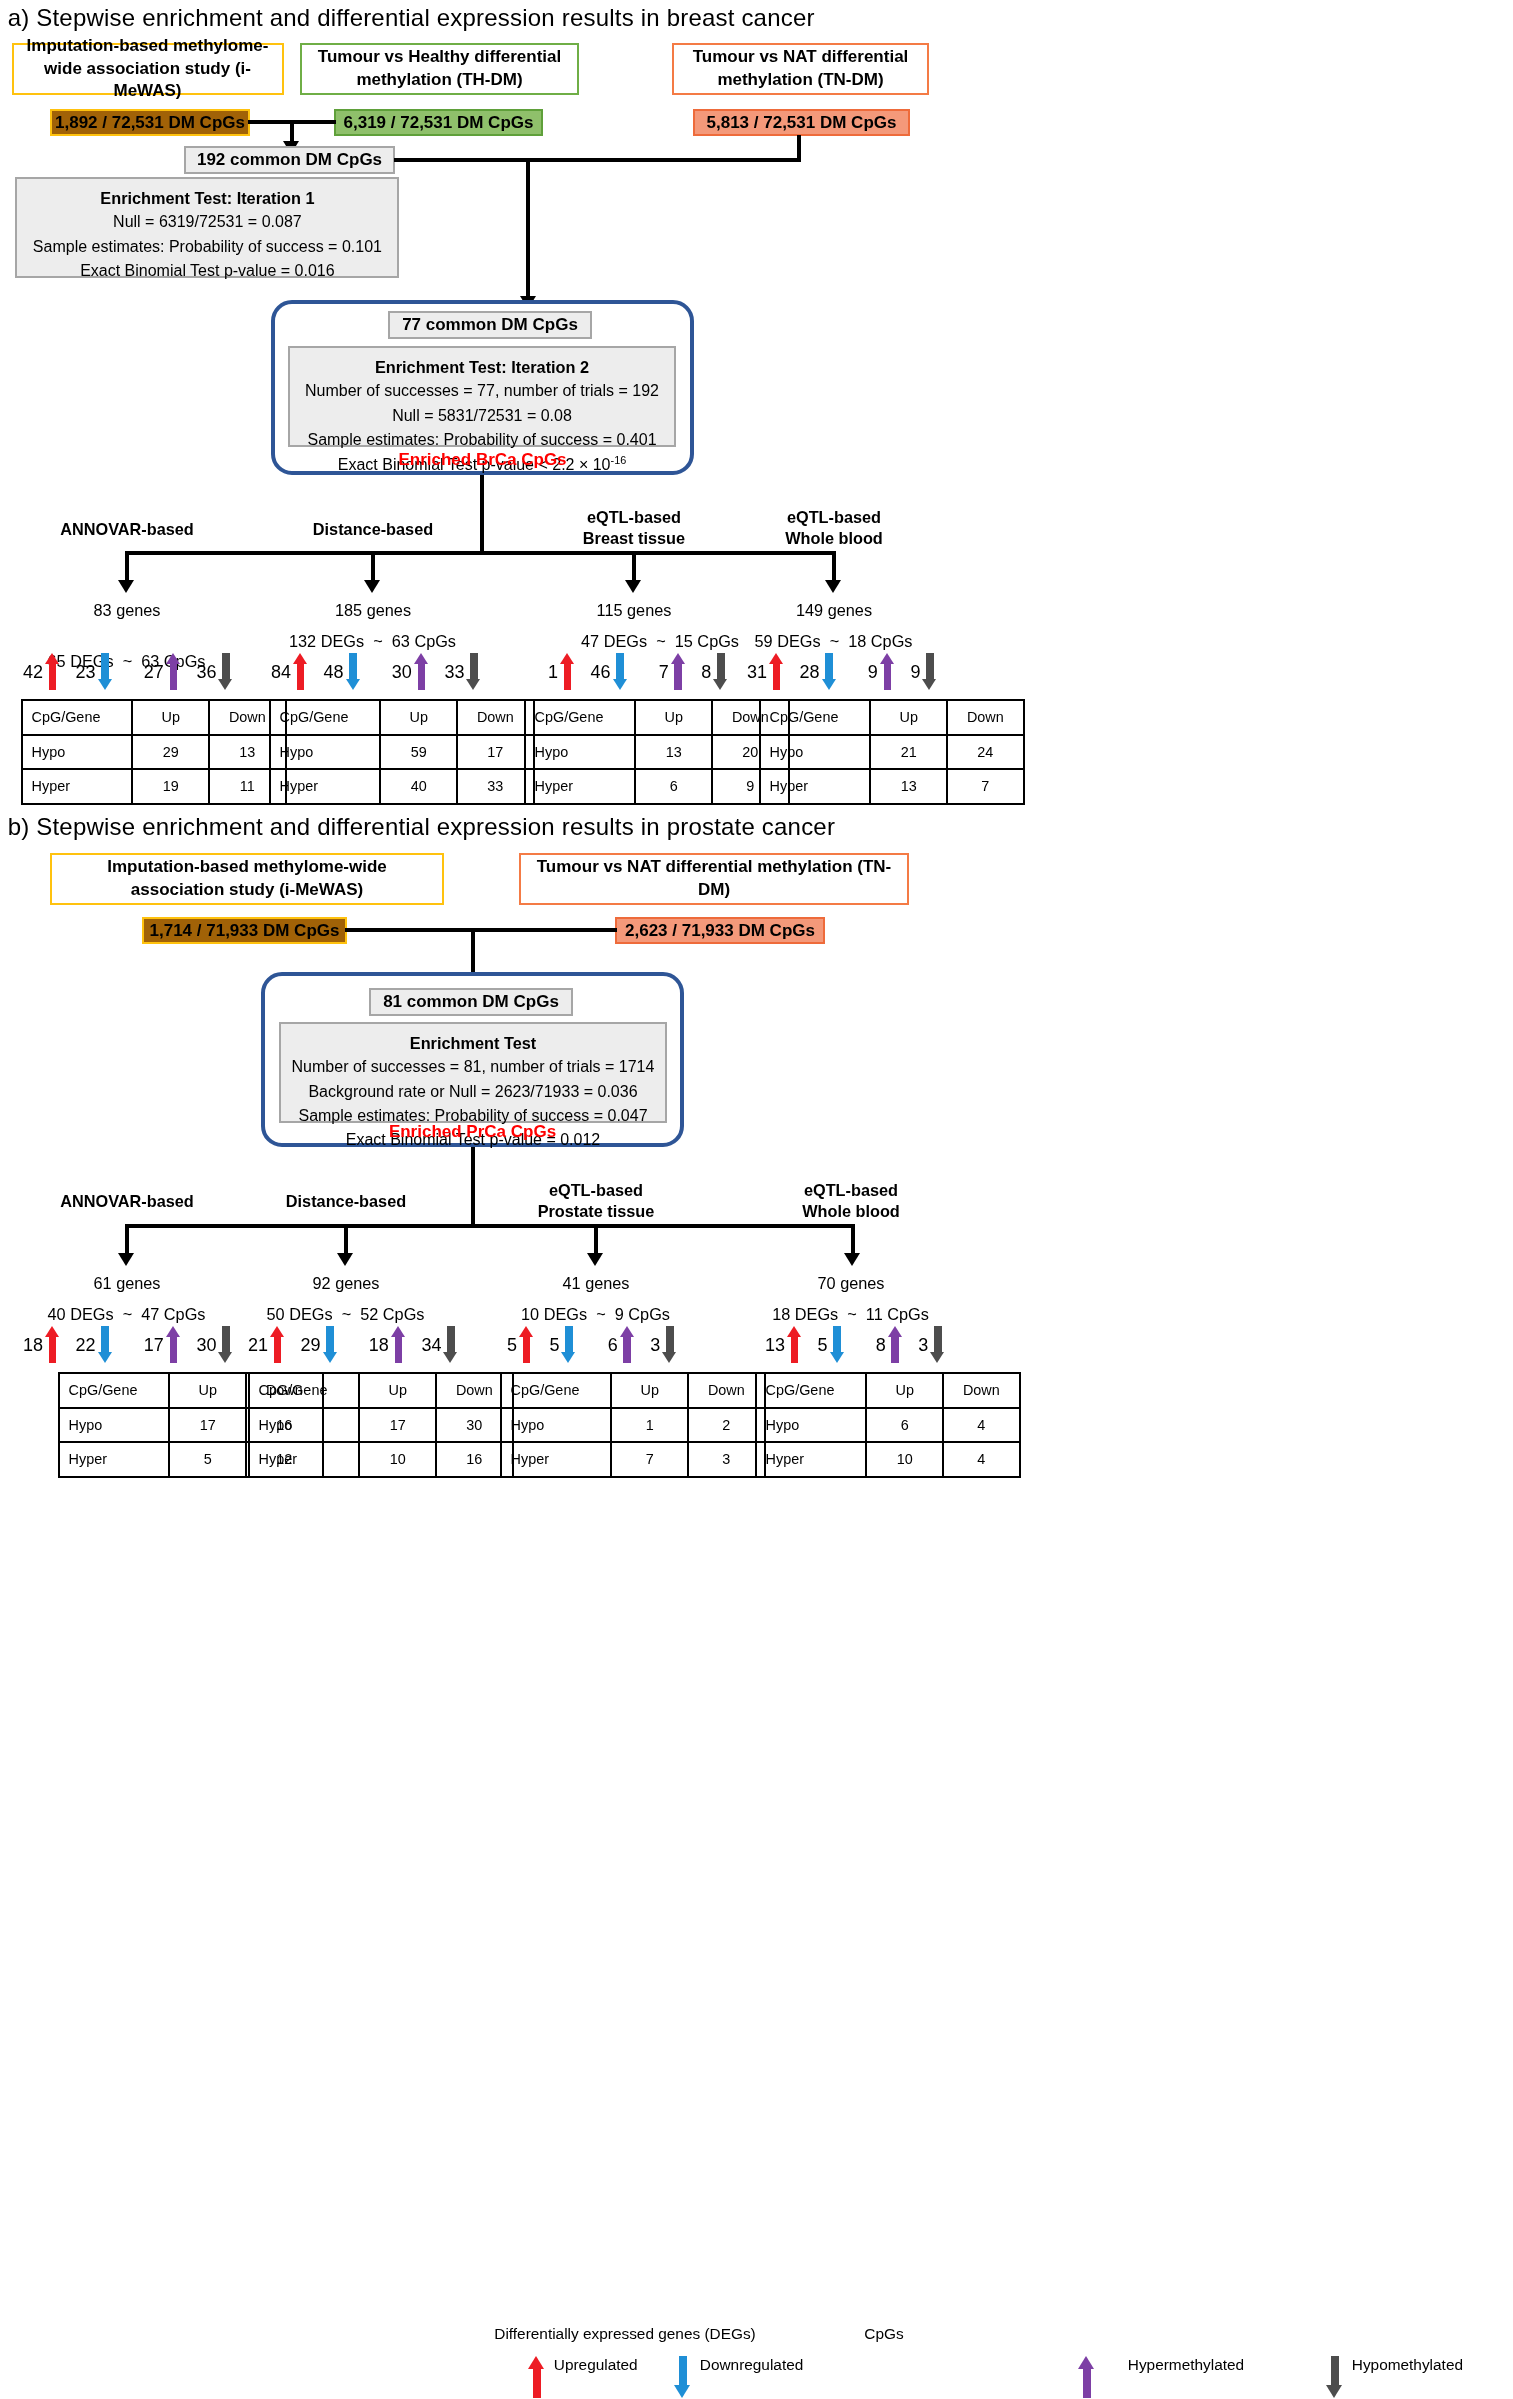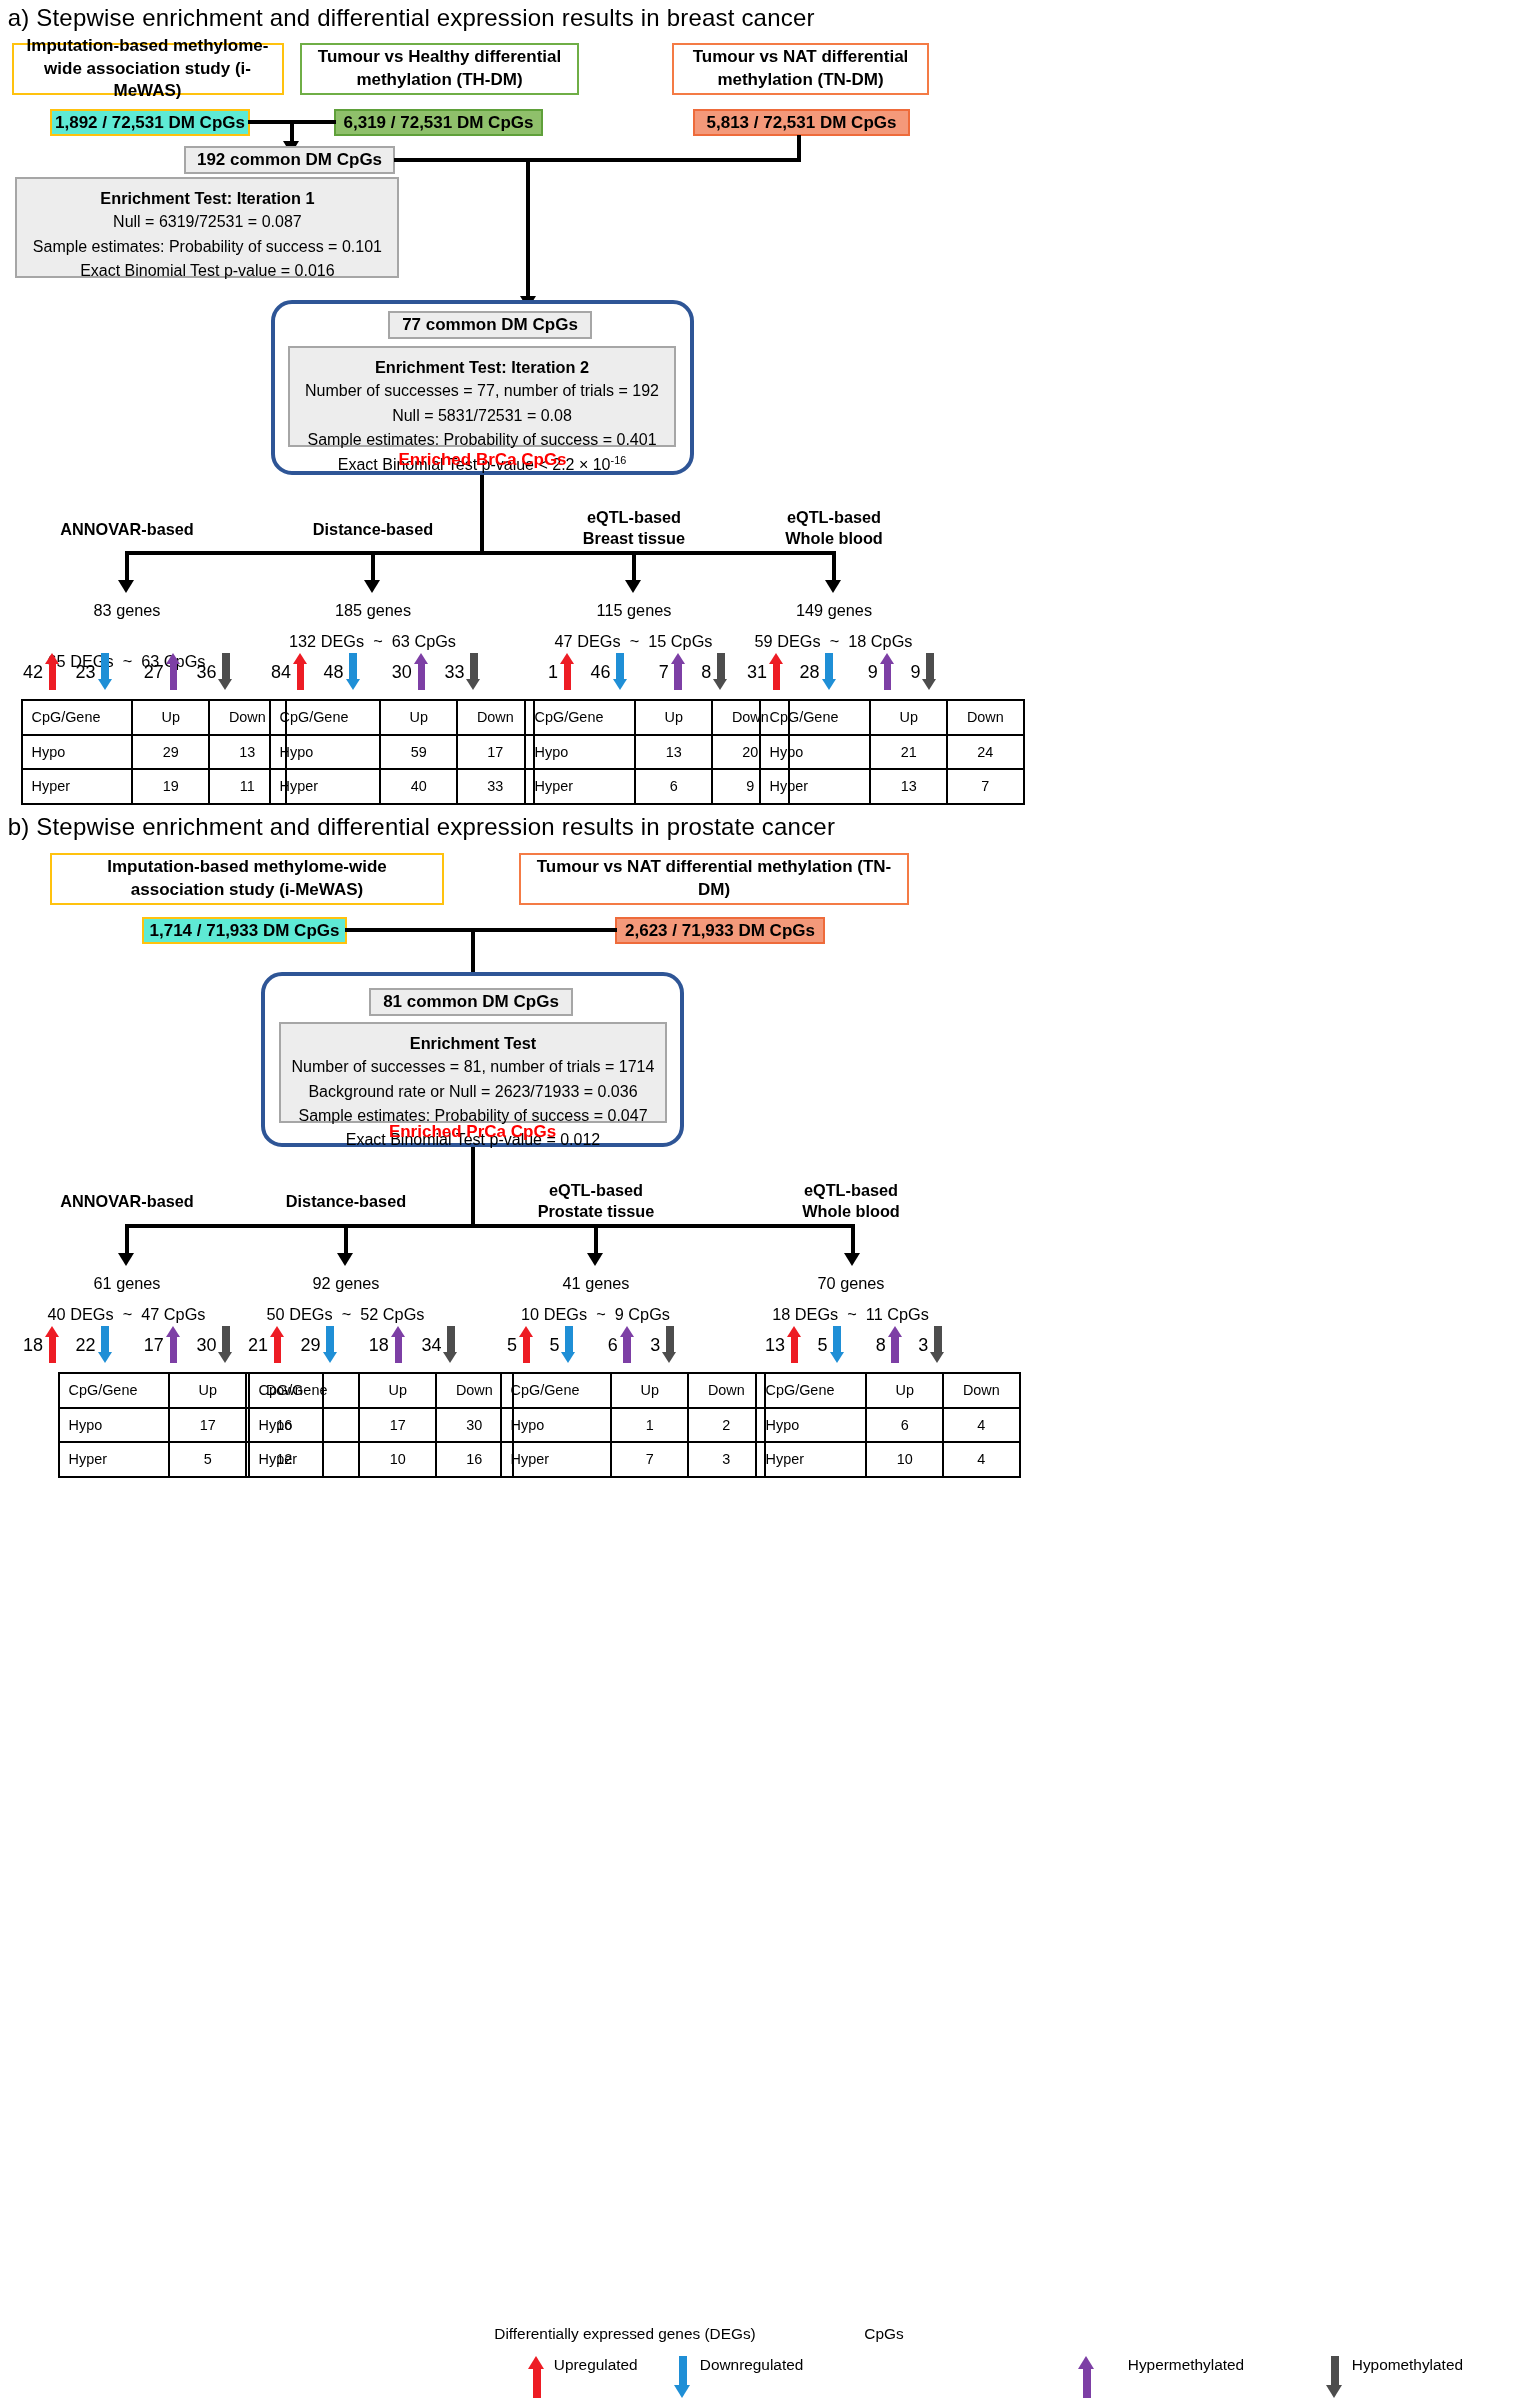--- a/index.html
+++ b/index.html
@@ -20,21 +20,21 @@
   }
   .srcbox.yellow{border-color:#FFC20E;}
   .srcbox.green{border-color:#6FAE46;}
   .srcbox.orange{border-color:#F47B45;}
 
   
   .chip{
     box-sizing:border-box;display:flex;align-items:center;justify-content:center;
     font-weight:bold;font-size:17px;text-align:center;
   }
-  .chip.yellow{background:#5eead4;border:2.9px solid #FFC20E;}
+  .chip.yellow{background:#a16207;border:2.9px solid #FFC20E;}
   .chip.green{background:#8FC06B;border:2.9px solid #5FA03A;}
   .chip.orange{background:#F4997A;border:2.9px solid #EE6B3B;}
 
   
   .greybox{
     box-sizing:border-box;background:#EDEDED;border:2.9px solid #A6A6A6;
     display:flex;align-items:center;justify-content:center;text-align:center;
     font-weight:bold;font-size:17px;
   }
   .statbox{
@@ -175,21 +175,21 @@
 <div class="abs branch-label" style="left:738px;top:507px;width:192px;white-space:pre-line;">eQTL-based
 Whole blood</div>
 
 <div class="abs count-line" style="left:31px;top:601px;width:192px;">83 genes</div>
 <div class="abs count-line" style="left:277px;top:601px;width:192px;">185 genes</div>
 <div class="abs count-line" style="left:538px;top:601px;width:192px;">115 genes</div>
 <div class="abs count-line" style="left:738px;top:601px;width:192px;">149 genes</div>
 
 <div class="abs count-line" style="left:21px;top:632px;width:211px;margin-top:20px;"><span>65 DEGs</span>&nbsp; <span>~</span>&nbsp; <span>63 CpGs</span></div>
 <div class="abs count-line" style="left:267px;top:632px;width:211px;"><span>132 DEGs</span>&nbsp; <span>~</span>&nbsp; <span>63 CpGs</span></div>
-<div class="abs count-line" style="left:528px;top:632px;width:211px;"><span>47 DEGs</span>&nbsp; <span>~</span>&nbsp; <span>15 CpGs</span></div>
+<div class="abs count-line" style="left:528px;top:632px;width:211px;text-align:right;"><span>47 DEGs</span>&nbsp; <span>~</span>&nbsp; <span>15 CpGs</span></div>
 <div class="abs count-line" style="left:728px;top:632px;width:211px;"><span>59 DEGs</span>&nbsp; <span>~</span>&nbsp; <span>18 CpGs</span></div>
 
 <div class="abs arrowgroup" style="left:23px;top:653px;">
   <span class="agitem">
       <span class="agnum">42</span>
       <span class="ar up c-red">
         <i class="head"></i>
         <i class="shaft"></i>
       </span>
     </span>

